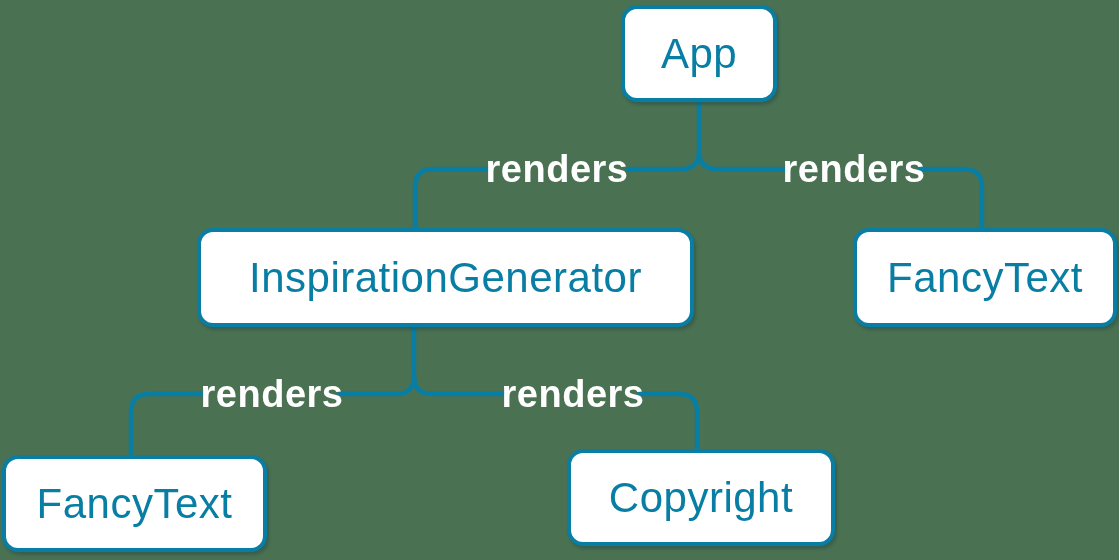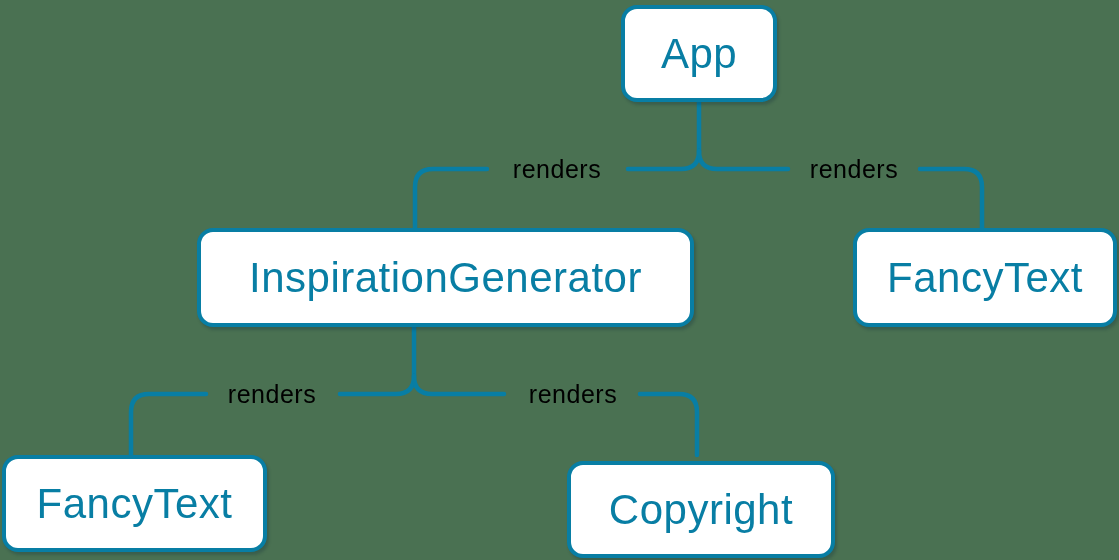--- a/index.html
+++ b/index.html
@@ -42,32 +42,32 @@
   .node .label {
     color: #087ea4;
     font-size: 42px;
     font-weight: 500;
     letter-spacing: 0.5px;
     white-space: nowrap;
   }
   .edge-label {
     position: absolute;
     transform: translate(-50%, -50%);
-    color: #000000;
-    font-size: 25px;
-    font-weight: 400;
+    color: #ffffff;
+    font-size: 38px;
+    font-weight: 700;
     letter-spacing: 0.5px;
     white-space: nowrap;
   }
   
   .node-app            { left: 621px; top: 5px;   width: 156px; height: 97px; }
   .node-inspiration    { left: 197px; top: 228px; width: 497px; height: 99px; }
   .node-fancy-right    { left: 853px; top: 228px; width: 264px; height: 99px; }
   .node-fancy-left     { left: 2px;   top: 455px; width: 265px; height: 97px; }
-  .node-copyright      { left: 567px; top: 461px; width: 268px; height: 97px; }
+  .node-copyright      { left: 567px; top: 449px; width: 268px; height: 97px; }
   
   .edge-label-1 { left: 557px; top: 169px; }
   .edge-label-2 { left: 854px; top: 169px; }
   .edge-label-3 { left: 272px; top: 394px; }
   .edge-label-4 { left: 573px; top: 394px; }
 </style>
 </head>
 <body>
 
 <div class="canvas">

